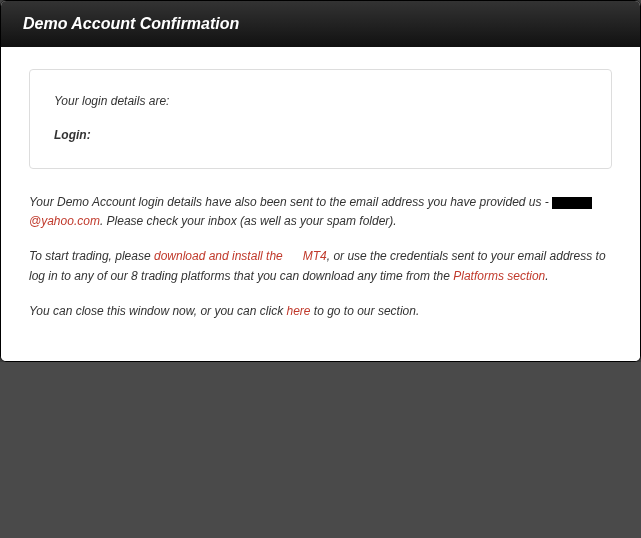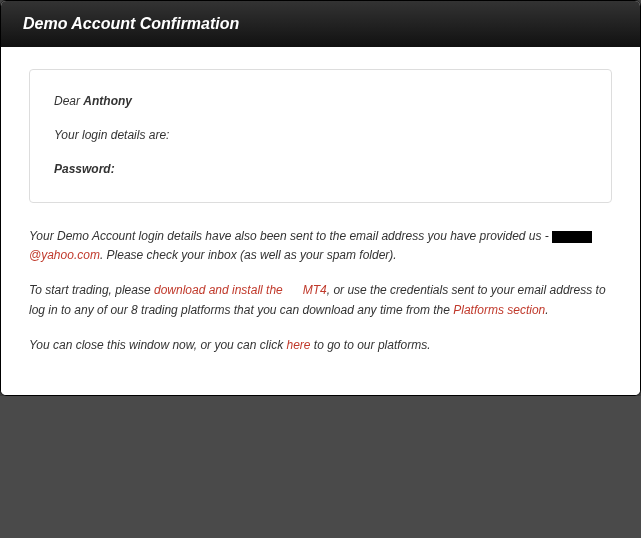--- a/index.html
+++ b/index.html
@@ -64,35 +64,32 @@
 </head>
 <body>
 
 <div class="modal">
   <div class="modal-header">
     <span>Demo Account Confirmation</span>
   </div>
   <div class="modal-body">
 
     <div class="detail-box">
-      <p>
-        <span>Dear </span><span class="bold">Anthony</span>
-      </p>
       <p>Your login details are:</p>
       <p>
-        <span class="bold">Password:</span>
+        <span class="bold">Login:</span>
       </p>
     </div>
 
     <div class="content">
       <p>
         <span>Your Demo Account login details have also been sent to the email address you have provided us - </span><span class="redacted"></span><span class="link">@yahoo.com</span><span>. Please check your inbox (as well as your spam folder).</span>
       </p>
       <p>
         <span>To start trading, please </span><span class="link"><span>download and install the </span><span>&nbsp;&nbsp;&nbsp;&nbsp;</span><span> MT4</span></span><span>, or use the credentials sent to your email address to log in to any of our 8 trading platforms that you can download any time from the </span><span class="link">Platforms section</span><span>.</span>
       </p>
       <p>
-        <span>You can close this window now, or you can click </span><span class="link">here</span><span> to go to our platforms.</span>
+        <span>You can close this window now, or you can click </span><span class="link">here</span><span> to go to our section.</span>
       </p>
     </div>
 
   </div>
 </div>
 
 </body></html>

